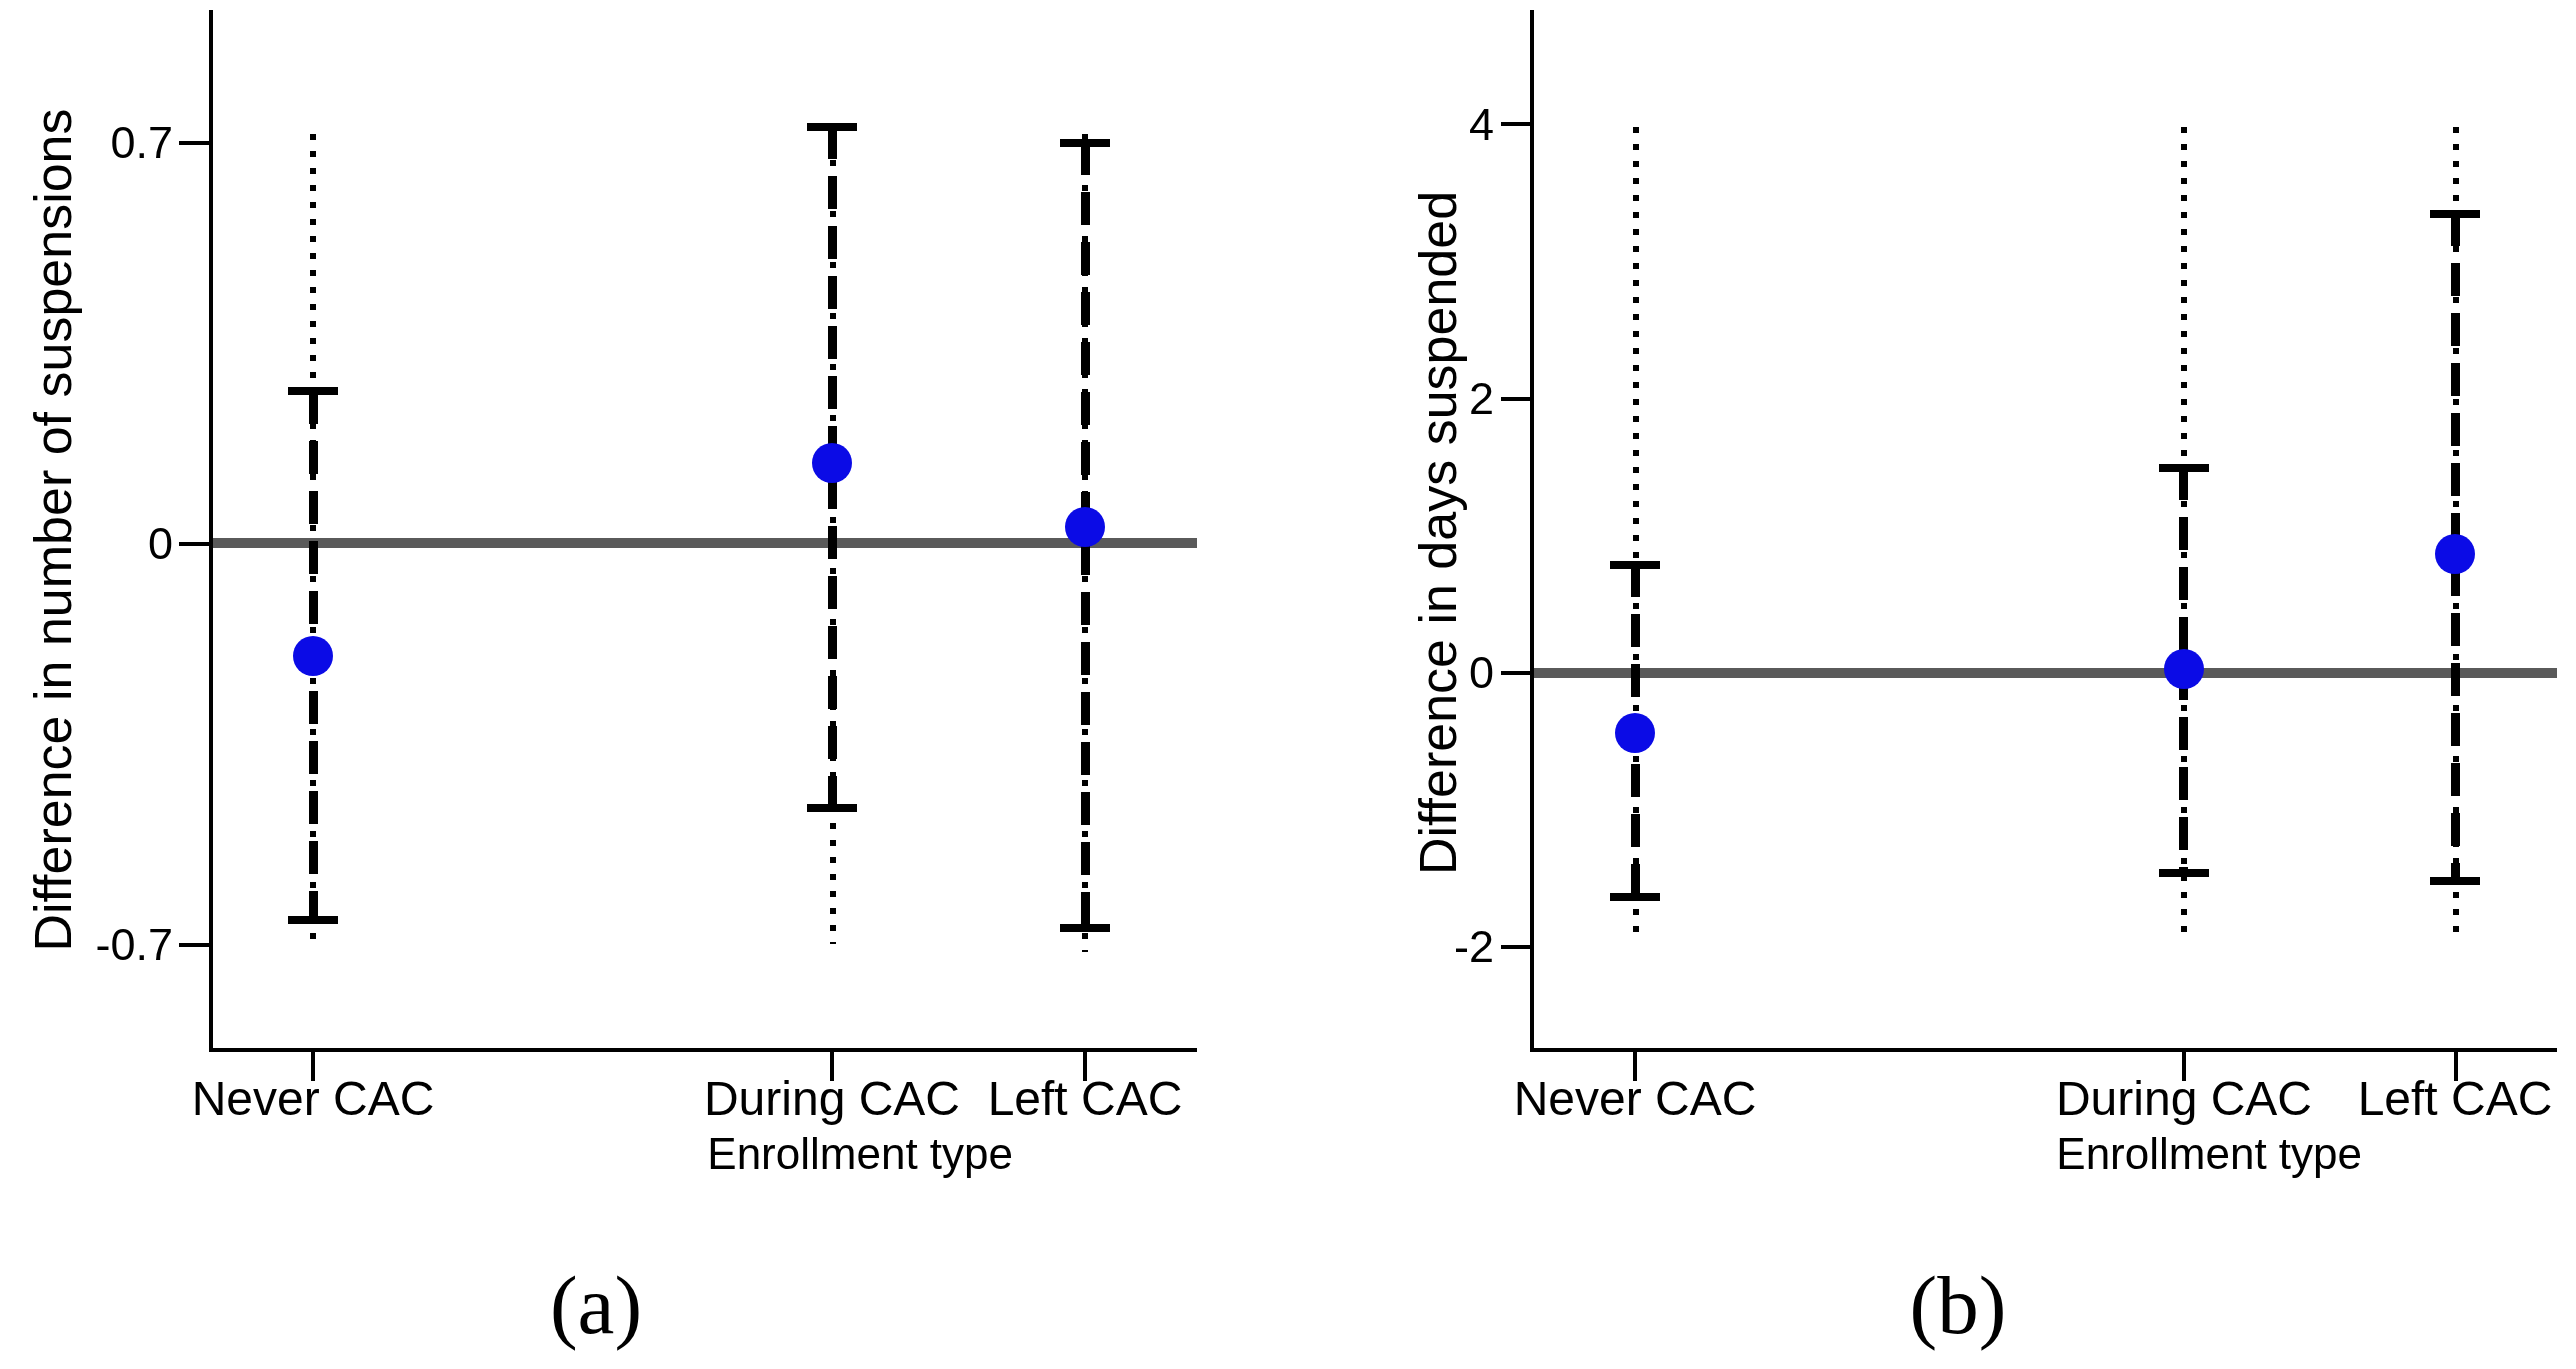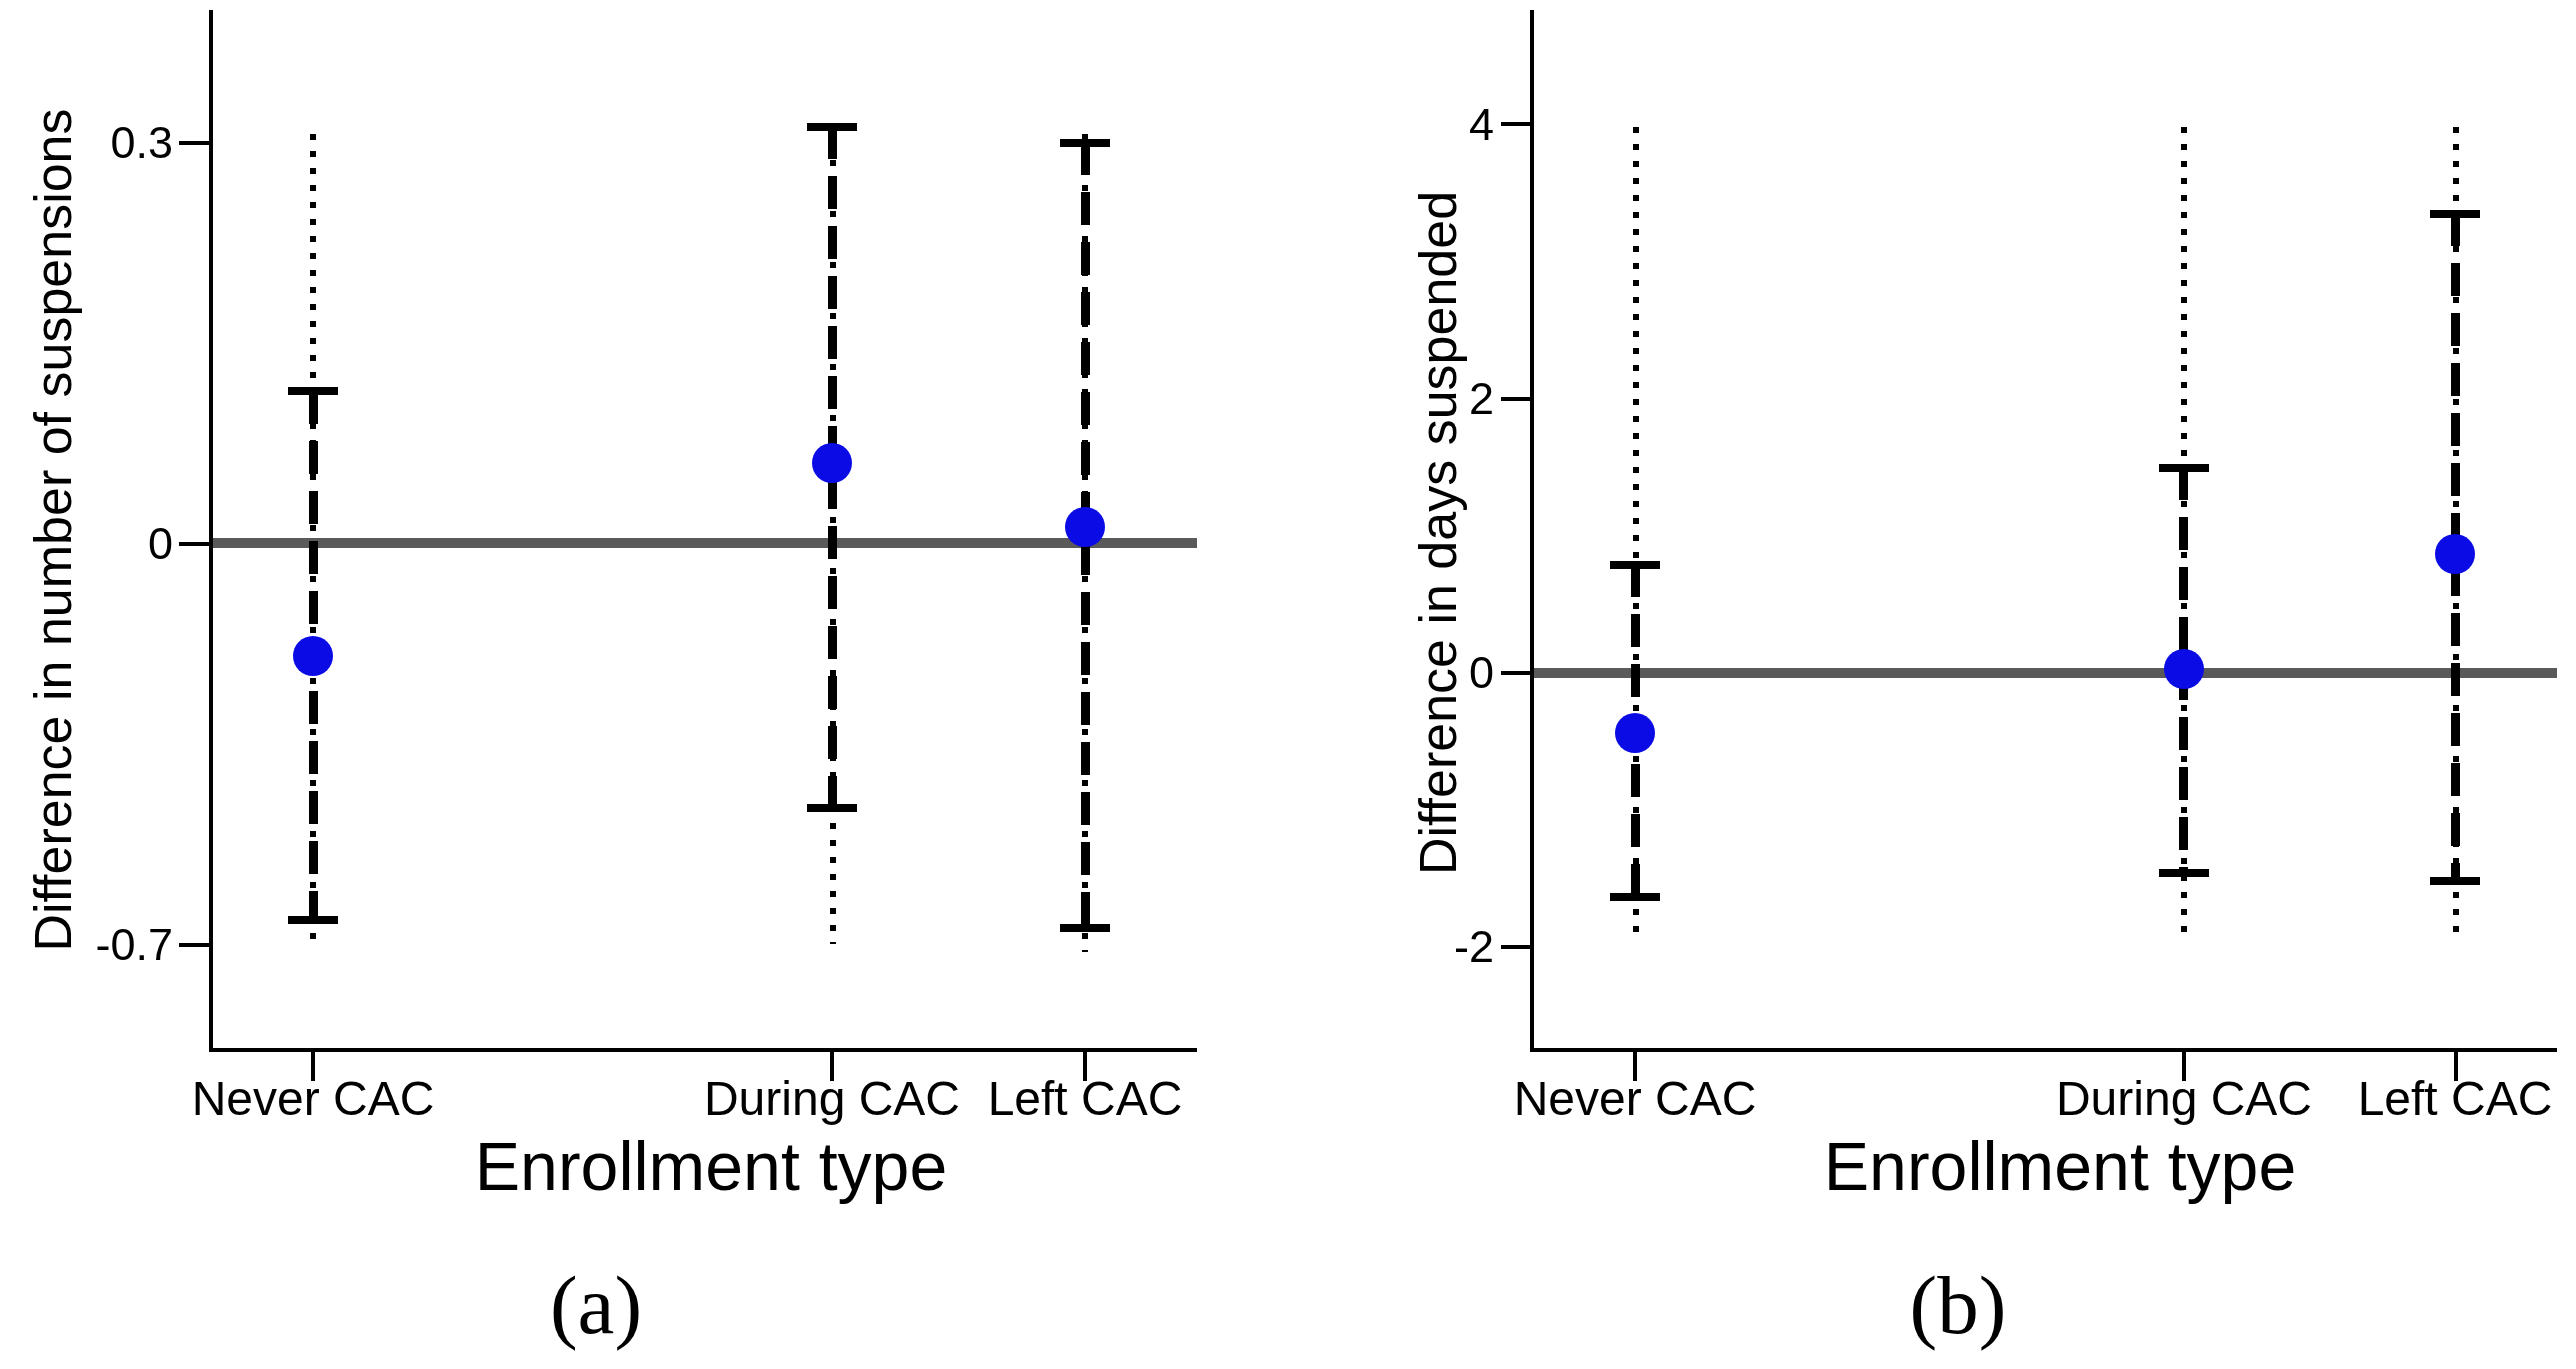--- a/index.html
+++ b/index.html
@@ -25,22 +25,22 @@
   }
   .xtick-label {
     width: 362px;
     text-align: center;
     font-size: 48px;
     color: #000000;
     line-height: 1;
   }
   .axis-title-x {
     width: 604px;
-    text-align: center;
-    font-size: 68px;
+    text-align: right;
+    font-size: 44px;
     color: #000000;
     line-height: 1;
   }
   .axis-title-y {
     white-space: nowrap;
     font-size: 52px;
     color: #000000;
     transform: translate(-50%, -50%) rotate(-90deg);
     transform-origin: center center;
     line-height: 1;
@@ -69,21 +69,21 @@
 </head>
 <body>
 
 <div id="figure">
 
   <div class="abs" id="panel-a">
       <div class="abs zero-line" style="left: 210px; top: 538px; width: 987px; background: rgb(90, 90, 90);"></div>
       <div class="abs axis-line" style="left: 209px; top: 10.3px; width: 4.3px; height: 1042px;"></div>
       <div class="abs axis-line" style="left: 209px; top: 1048px; width: 988px; height: 4.3px;"></div>
       <div class="abs ytick-mark" style="left: 179px; top: 141px; width: 31px;"></div>
-      <div class="abs ytick-label" style="left: 26px; top: 120px;">0.3</div>
+      <div class="abs ytick-label" style="left: 26px; top: 120px;">0.7</div>
       <div class="abs ytick-mark" style="left: 179px; top: 542px; width: 31px;"></div>
       <div class="abs ytick-label" style="left: 26px; top: 521px;">0</div>
       <div class="abs ytick-mark" style="left: 179px; top: 943px; width: 31px;"></div>
       <div class="abs ytick-label" style="left: 26px; top: 922px;">-0.7</div>
       <div class="abs xtick-mark" style="left: 311px; top: 1052px; height: 28.5px;"></div>
       <div class="abs xtick-label center-x" style="left: 313px; top: 1075px;">Never CAC</div>
       <div class="abs xtick-mark" style="left: 830px; top: 1052px; height: 28.5px;"></div>
       <div class="abs xtick-label center-x" style="left: 832px; top: 1075px;">During CAC</div>
       <div class="abs xtick-mark" style="left: 1083px; top: 1052px; height: 28.5px;"></div>
       <div class="abs xtick-label center-x" style="left: 1085px; top: 1075px;">Left CAC</div>

